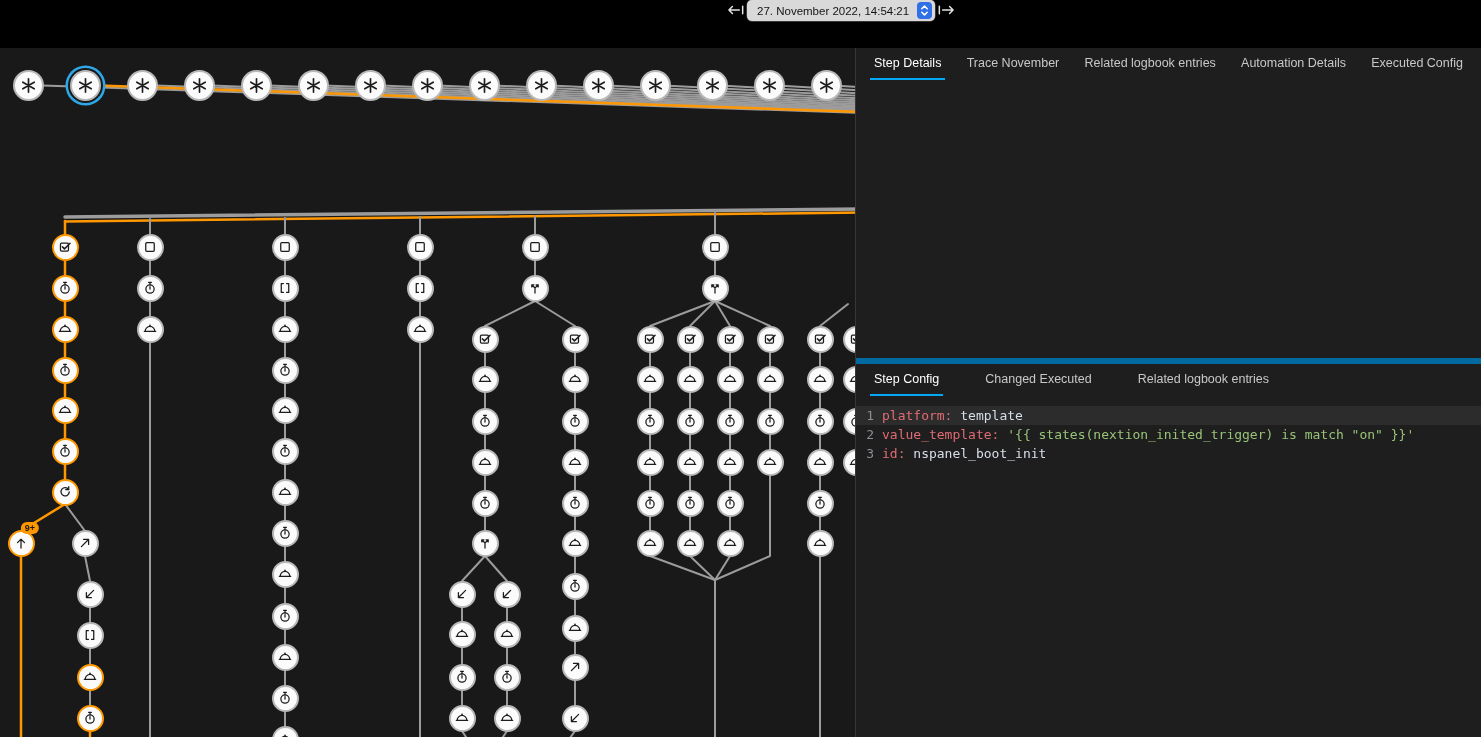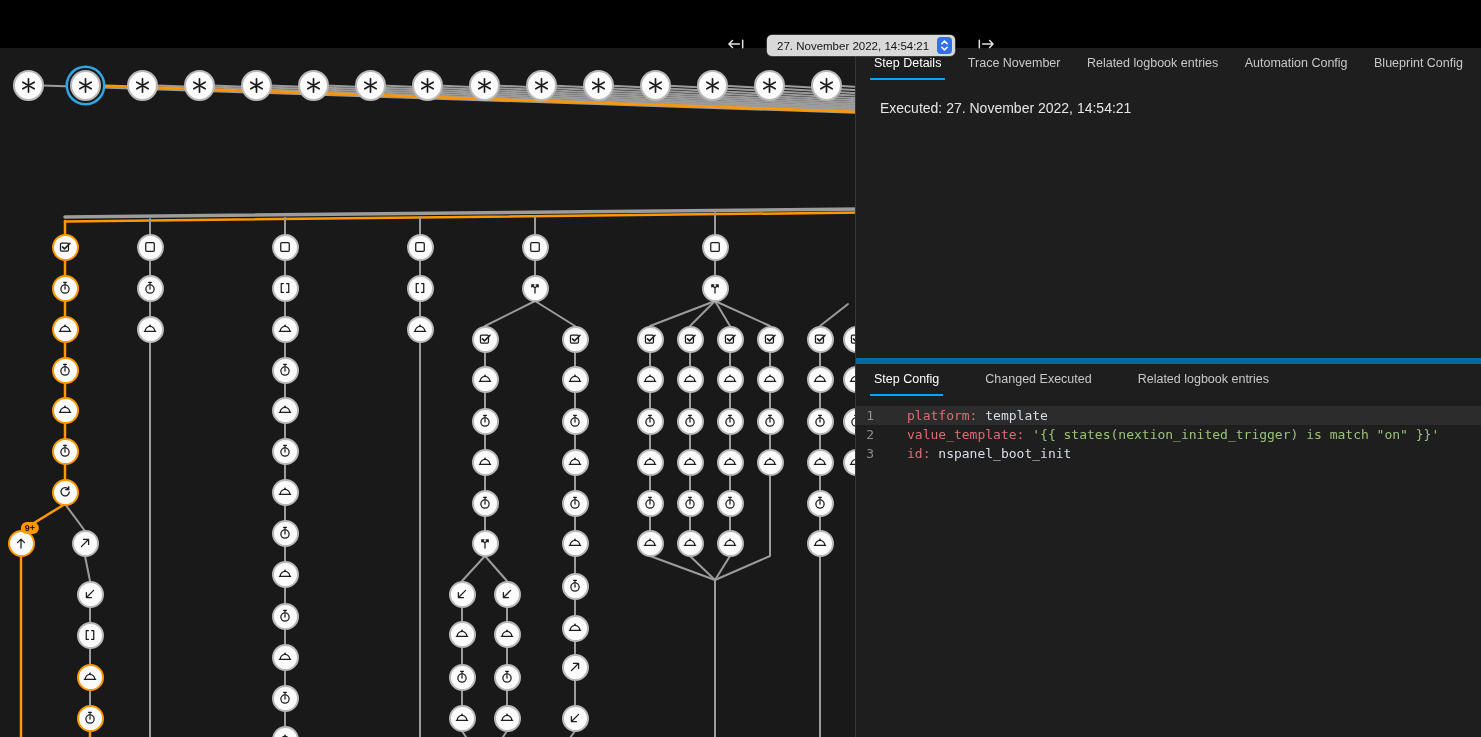--- a/index.html
+++ b/index.html
@@ -6,21 +6,21 @@
   body{
     width:1481px;height:737px;position:relative;overflow:hidden;
     background:#191919;
     font-family:"Liberation Sans","DejaVu Sans",sans-serif;
   }
   
   #topbar{
     position:absolute;left:0;top:0;width:100%;height:48px;background:#000;
     z-index:20;
   }
-  .nav-controls{position:absolute;left:725px;top:8px;height:48px;display:flex;align-items:flex-end;gap:20px;}
+  .nav-controls{position:absolute;left:725px;top:0;height:48px;display:flex;align-items:flex-start;gap:0;}
   .nav-arrow{background:none;border:none;padding:0;width:22px;height:22px;cursor:pointer;display:flex;align-items:center;justify-content:center;}
   .nav-arrow svg{width:20px;height:20px;stroke:#e3e3e3;fill:none;stroke-width:1.8;stroke-linecap:round;stroke-linejoin:round;}
   .run-select{
     display:flex;align-items:center;gap:8px;height:21px;background:#d9d9d9;
     border-radius:5px;padding:0 3px 0 10px;font-size:11.5px;color:#141414;cursor:pointer;
     box-shadow:0 0 0 0.5px #6b6b6b;
   }
   .run-stepper{width:15px;height:17px;background:#3071e8;border-radius:4px;display:flex;align-items:center;justify-content:center;}
   .run-stepper svg{width:9px;height:13px;stroke:#fff;fill:none;stroke-width:1.7;stroke-linecap:round;stroke-linejoin:round;}
   
@@ -54,21 +54,21 @@
   .tab.active{color:#ffffff;border-bottom-color:#03a9f4;}
   #detailsPanel{height:310px;display:flex;flex-direction:column;flex:none;}
   .executed{padding:20px 24px;font-size:14px;color:#e6e6e6;}
   #configPanel{flex:1;border-top:6px solid #0369a1;display:flex;flex-direction:column;}
   .code{
     margin-top:10px;font-family:"DejaVu Sans Mono",monospace;font-size:13px;line-height:19px;color:#d8dee9;
   }
   .code-row{display:flex;}
   .code-row.active{background:#2c2c2c;}
   .gutter{flex:none;width:18px;text-align:right;padding-right:8px;color:#8a8f98;user-select:none;}
-  .code-content{white-space:pre;margin-left:25px;}
+  .code-content{white-space:pre;}
   .tok-key{color:#e06c75;}
   .tok-string{color:#98c379;}
   .tok-plain{color:#d8dee9;}
 </style>
 </head>
 <body>
 
 <div id="topbar">
   <div class="nav-controls">
     <button class="nav-arrow">
@@ -1046,24 +1046,23 @@
     </div>
     <div class="badge" style="left: 30px; top: 528px;">9+</div>
   </div>
 
 <div id="right">
   <section id="detailsPanel">
     <div class="tabs spread" id="detailTabs">
         <div class="tab active">Step Details</div>
         <div class="tab">Trace November</div>
         <div class="tab">Related logbook entries</div>
-        <div class="tab">Automation Config</div>
-        <div class="tab">Blueprint Config</div>
+        <div class="tab">Automation Details</div>
+        <div class="tab">Executed Config</div>
       </div>
-    <div class="executed">Executed: 27. November 2022, 14:54:21</div>
   </section>
   <section id="configPanel">
     <div class="tabs left-align" id="configTabs">
         <div class="tab active">Step Config</div>
         <div class="tab">Changed Executed</div>
         <div class="tab">Related logbook entries</div>
       </div>
     <div class="code" id="codeBlock">
         <div class="code-row active">
           <span class="gutter">1</span>

